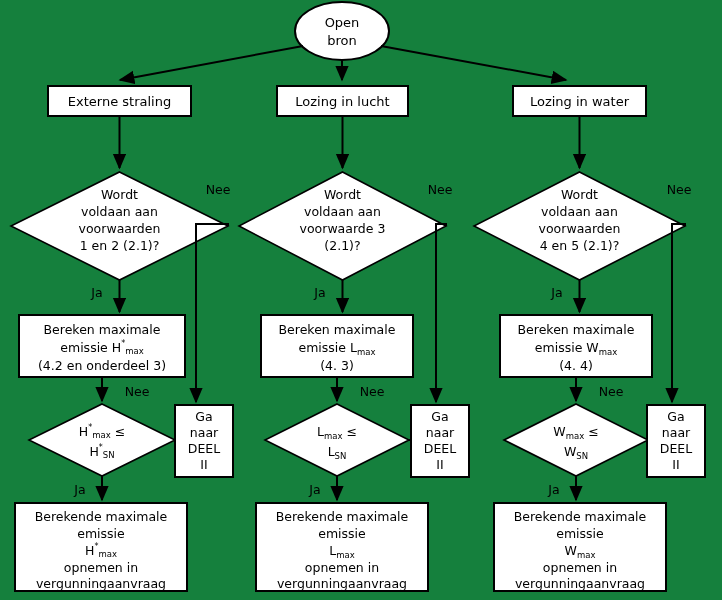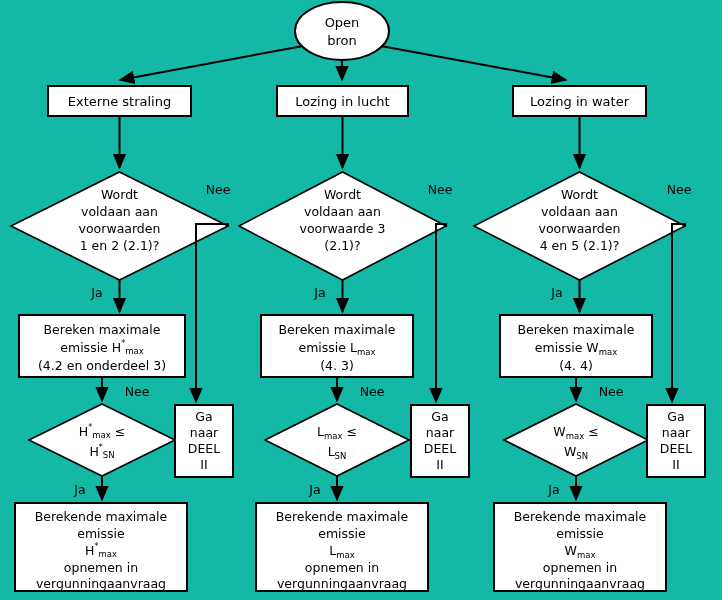--- a/index.html
+++ b/index.html
@@ -4,21 +4,21 @@
 <style>
   html, body {
     margin: 0;
     padding: 0;
     background: #ffffff;
   }
   #canvas {
     position: relative;
     width: 722px;
     height: 600px;
-    background: #14b8a6;
+    background: #15803d;
     font-family: "DejaVu Sans", sans-serif;
     overflow: hidden;
   }
   svg.flow {
     position: absolute;
     left: 0;
     top: 0;
     width: 722px;
     height: 600px;
   }

